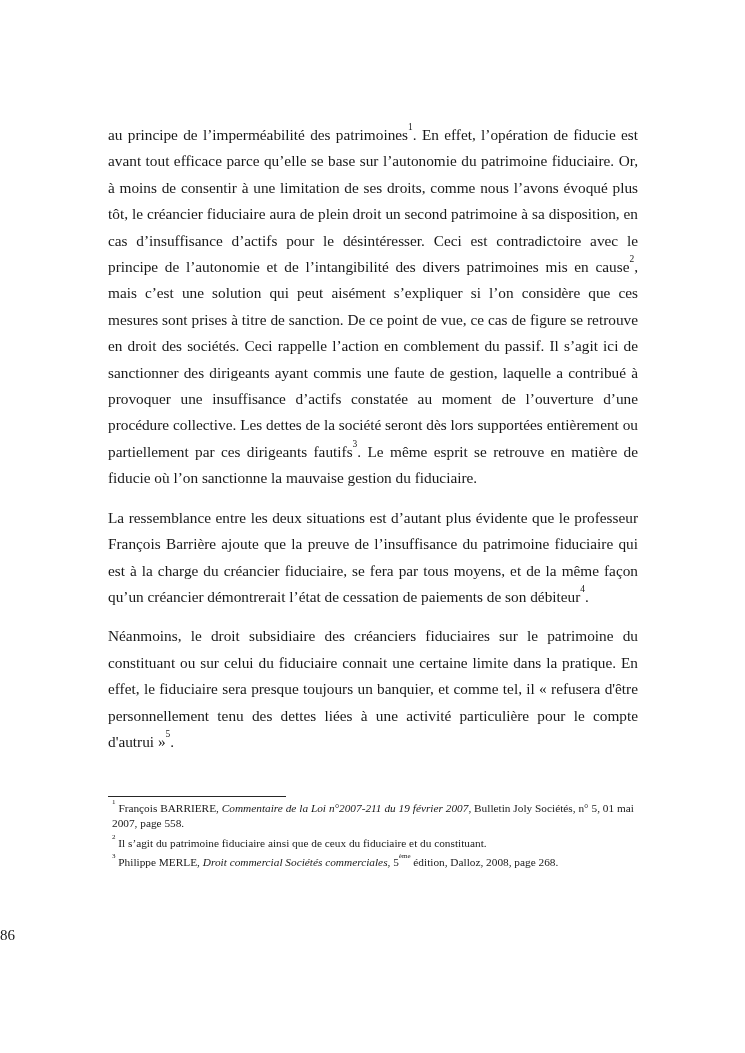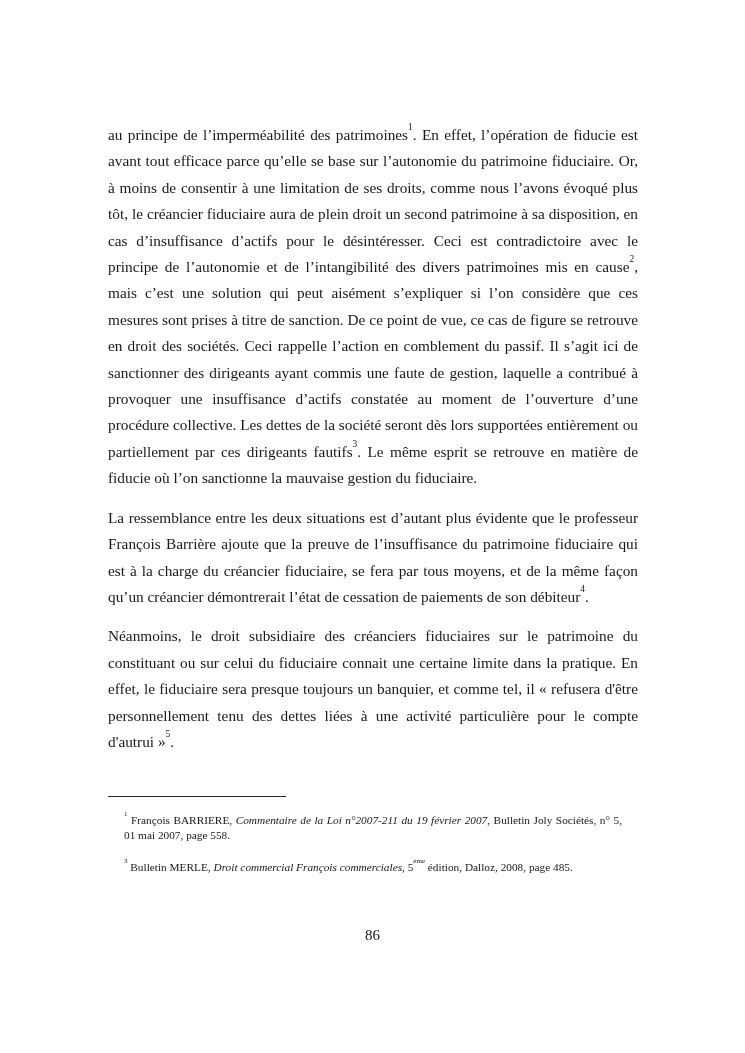--- a/index.html
+++ b/index.html
@@ -36,43 +36,43 @@
     font-size: 11.3px;
     line-height: 15.4px;
     text-align: justify;
   }
   .fn-sep {
     width: 178px;
     height: 0;
     border-top: 1px solid #262626;
     margin: 0 0 4px 0;
   }
-  .footnote { margin: 16px; }
+  .footnote { margin: 4px; }
   .page-number {
     position: absolute;
     top: 926px;
     left: 0;
     width: 745px;
-    text-align: center;
     font-size: 15px;
     line-height: 18px;
   }
 </style>
 </head>
 <body>
 
 <div class="page">
   <main class="body-text" id="body-paragraphs">
       <p><span>au principe de l’imperméabilité des patrimoines</span><sup class="fnref">1</sup><span>. En effet, l’opération de fiducie est avant tout efficace parce qu’elle se base sur l’autonomie du patrimoine fiduciaire. Or, à moins de consentir à une limitation de ses droits, comme nous l’avons évoqué plus tôt, le créancier fiduciaire aura de plein droit un second patrimoine à sa disposition, en cas d’insuffisance d’actifs pour le désintéresser. Ceci est contradictoire avec le principe de l’autonomie et de l’intangibilité des divers patrimoines mis en cause</span><sup class="fnref">2</sup><span>, mais c’est une solution qui peut aisément s’expliquer si l’on considère que ces mesures sont prises à titre de sanction. De ce point de vue, ce cas de figure se retrouve en droit des sociétés. Ceci rappelle l’action en comblement du passif. Il s’agit ici de sanctionner des dirigeants ayant commis une faute de gestion, laquelle a contribué à provoquer une insuffisance d’actifs constatée au moment de l’ouverture d’une procédure collective. Les dettes de la société seront dès lors supportées entièrement ou partiellement par ces dirigeants fautifs</span><sup class="fnref">3</sup><span>. Le même esprit se retrouve en matière de fiducie où l’on sanctionne la mauvaise gestion du fiduciaire.</span></p>
       <p><span>La ressemblance entre les deux situations est d’autant plus évidente que le professeur François Barrière ajoute que la preuve de l’insuffisance du patrimoine fiduciaire qui est à la charge du créancier fiduciaire, se fera par tous moyens, et de la même façon qu’un créancier démontrerait l’état de cessation de paiements de son débiteur</span><sup class="fnref">4</sup><span>.</span></p>
       <p><span>Néanmoins, le droit subsidiaire des créanciers fiduciaires sur le patrimoine du constituant ou sur celui du fiduciaire connait une certaine limite dans la pratique. En effet, le fiduciaire sera presque toujours un banquier, et comme tel, il « refusera d'être personnellement tenu des dettes liées à une activité particulière pour le compte d'autrui »</span><sup class="fnref">5</sup><span>.</span></p>
     </main>
 
   <footer class="footnotes">
     <div class="fn-sep"></div>
     <div id="footnote-list">
         <div class="footnote"><sup class="fnref">1</sup><span> François BARRIERE, </span><i>Commentaire de la Loi n°2007-211 du 19 février 2007</i><span>, Bulletin Joly Sociétés, n° 5, 01 mai 2007, page 558.</span></div>
-        <div class="footnote"><sup class="fnref">3</sup><span> Bulletin MERLE, </span><i>Droit commercial François commerciales,</i><span> 5</span><sup class="fnref">ème</sup><span> édition, Dalloz, 2008, page 485.</span></div>
+        <div class="footnote"><sup class="fnref">2</sup><span> Il s’agit du patrimoine fiduciaire ainsi que de ceux du fiduciaire et du constituant.</span></div>
+        <div class="footnote"><sup class="fnref">3</sup><span> Philippe MERLE, </span><i>Droit commercial Sociétés commerciales,</i><span> 5</span><sup class="fnref">ème</sup><span> édition, Dalloz, 2008, page 268.</span></div>
       </div>
   </footer>
 
   <div class="page-number">86</div>
 </div>
 
 </body></html>

